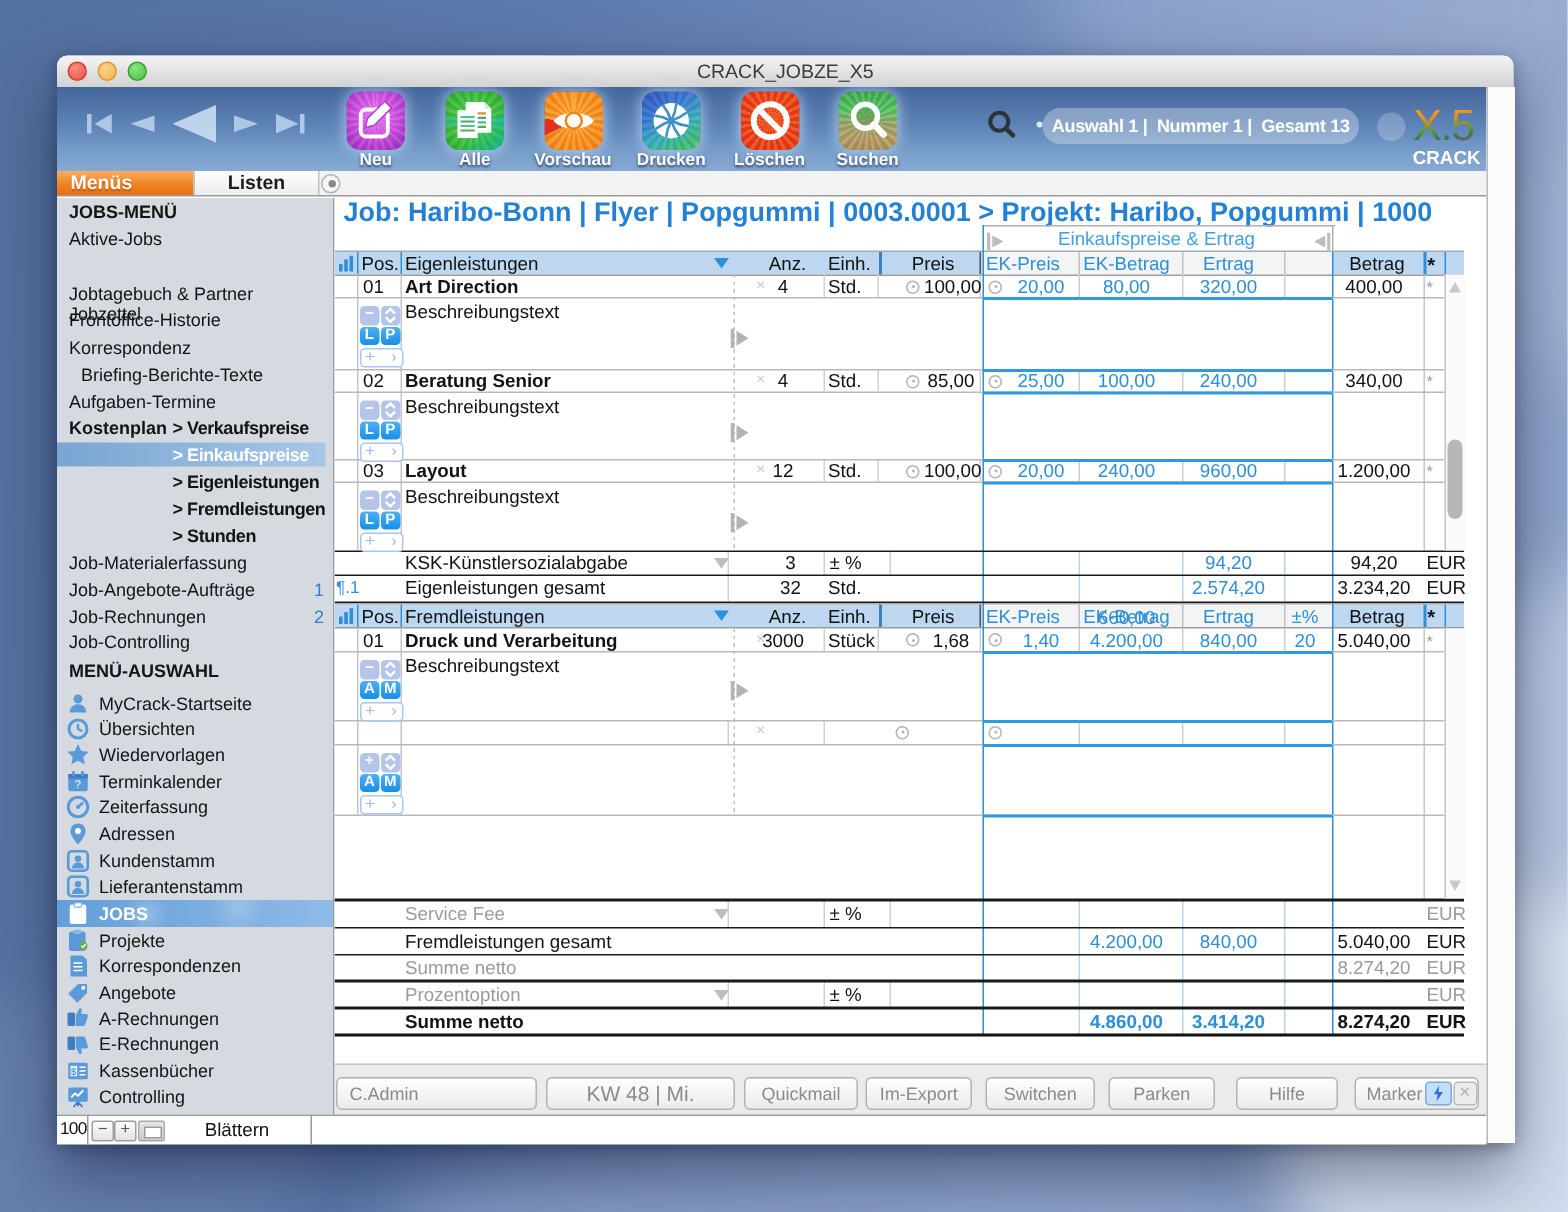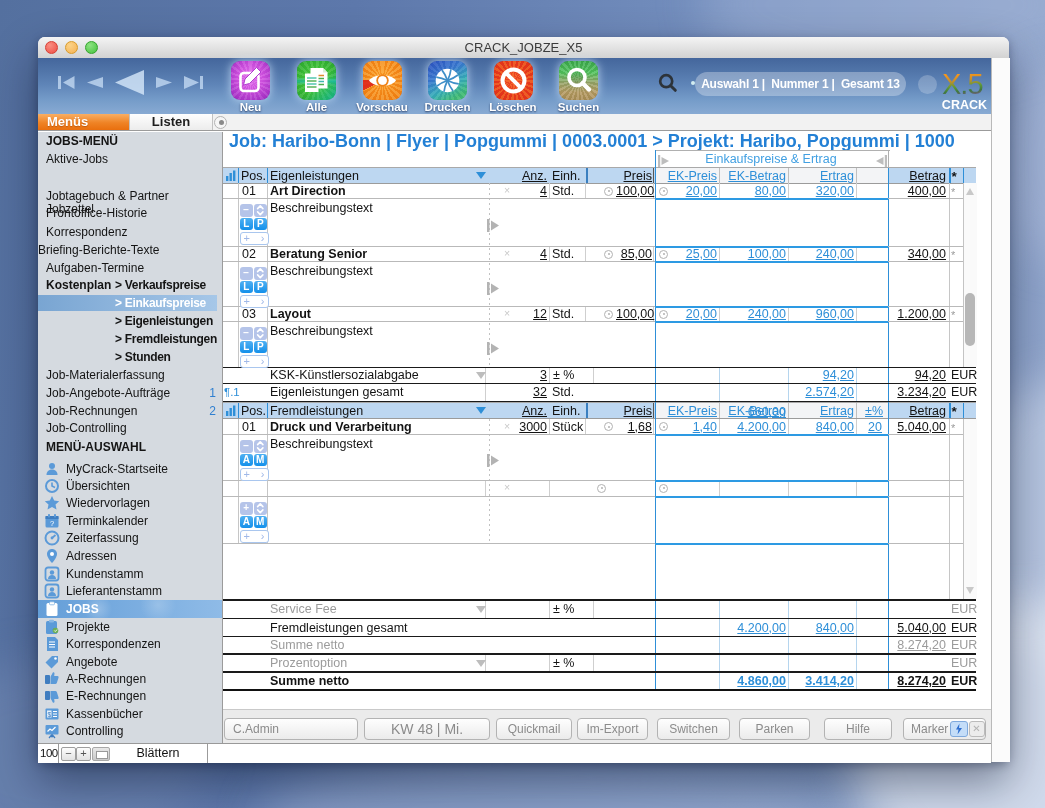--- a/index.html
+++ b/index.html
@@ -7,21 +7,21 @@
   font-family:"Liberation Sans",sans-serif;
   background:linear-gradient(100deg,#54709f 0%,#5d78ab 30%,#7590bf 62%,#8ba2ca 85%,#95a9cf 100%);}
 .cloud{position:absolute;border-radius:50%;filter:blur(22px);}
 #win{position:absolute;left:38px;top:37px;width:971px;height:725px;background:#fff;
   border-radius:7px;box-shadow:0 20px 45px rgba(0,10,35,.45),0 3px 10px rgba(0,10,35,.3);}
 .abs{position:absolute;}
 .t{position:absolute;font:12.5px "Liberation Sans",sans-serif;color:#131313;white-space:nowrap;line-height:15px;}
 .b{font-weight:bold;}
 .bl{color:#2e8fd8;}
 .gy{color:#9b9b9b;}
-.r{text-align:right;text-decoration:underline;}
+.r{text-align:center;}
 
 #titlebar{position:absolute;left:0;top:0;width:971px;height:21px;border-radius:7px 7px 0 0;
   background:linear-gradient(#f4f4f4,#dcdcdc 70%,#d2d2d2);border-bottom:1px solid #a9a9a9;text-decoration:underline;}
 .light{position:absolute;top:4px;width:11px;height:11px;border-radius:50%;}
 #titletext{position:absolute;top:3px;left:0;width:971px;text-align:center;font-size:13px;color:#3c3c3c;}
 
 #toolbar{position:absolute;left:0;top:21px;width:953px;height:55.5px;
   background:linear-gradient(180deg,#44669c 0%,#5074a8 22%,#5f85b8 48%,#759cc9 75%,#88aad3 100%);}
 .ticon{position:absolute;top:3px;width:39px;height:39px;border-radius:9px;box-shadow:0 0 10px rgba(205,228,252,.85);}
 .tlabel{position:absolute;top:43px;width:70px;text-align:center;font-size:11.5px;font-weight:bold;color:#fff;
@@ -188,21 +188,21 @@
     <div class="abs" style="left:176px;top:2px;width:11px;height:11px;border:1.5px solid #b3b3b3;border-radius:50%;background:#f6f6f6;"></div>
     <div class="abs" style="left:180.5px;top:6.5px;width:5px;height:5px;border-radius:50%;background:#8a8a8a;"></div>
   </div>
   <div id="sidebar">
     <div class="si b" style="top:0px;"><span style="margin-left:8px;">JOBS-MENÜ</span></div>
     <div class="si" style="top:18.5px;"><span style="margin-left:8px;">Aktive-Jobs</span></div>
     <div class="si" style="top:36.5px;margin-top:32px;"><span style="margin-left:8px;">Jobzettel</span></div>
     <div class="si" style="top:55px;"><span style="margin-left:8px;">Jobtagebuch &amp; Partner</span></div>
     <div class="si" style="top:72.5px;"><span style="margin-left:8px;">Frontoffice-Historie</span></div>
     <div class="si" style="top:91px;"><span style="margin-left:8px;">Korrespondenz</span></div>
-    <div class="si" style="top:109px;"><span style="margin-left:0;">Briefing-Berichte-Texte</span></div>
+    <div class="si" style="top:109px;"><span style="margin-left:16px;">Briefing-Berichte-Texte</span></div>
     <div class="si" style="top:127px;"><span style="margin-left:8px;">Aufgaben-Termine</span></div>
     <div class="si b" style="top:144.5px;"><span style="margin-left:8px;">Kostenplan</span><span style="position:absolute;left:77px;letter-spacing:-0.3px;">&gt; Verkaufspreise</span></div>
     <div class="abs" style="left:0;top:163.5px;width:179px;height:15.5px;background:linear-gradient(90deg,#79a5d2,#a6c7e8);"></div>
     <div class="si b" style="top:162.5px;color:#fff;">
         <span style="position:absolute;left:77px;letter-spacing:-0.3px;">&gt; Einkaufspreise</span>
       </div>
     <div class="si b" style="top:180px;">
         <span style="position:absolute;left:77px;letter-spacing:-0.3px;">&gt; Eigenleistungen</span>
       </div>
     <div class="si b" style="top:198.5px;">

